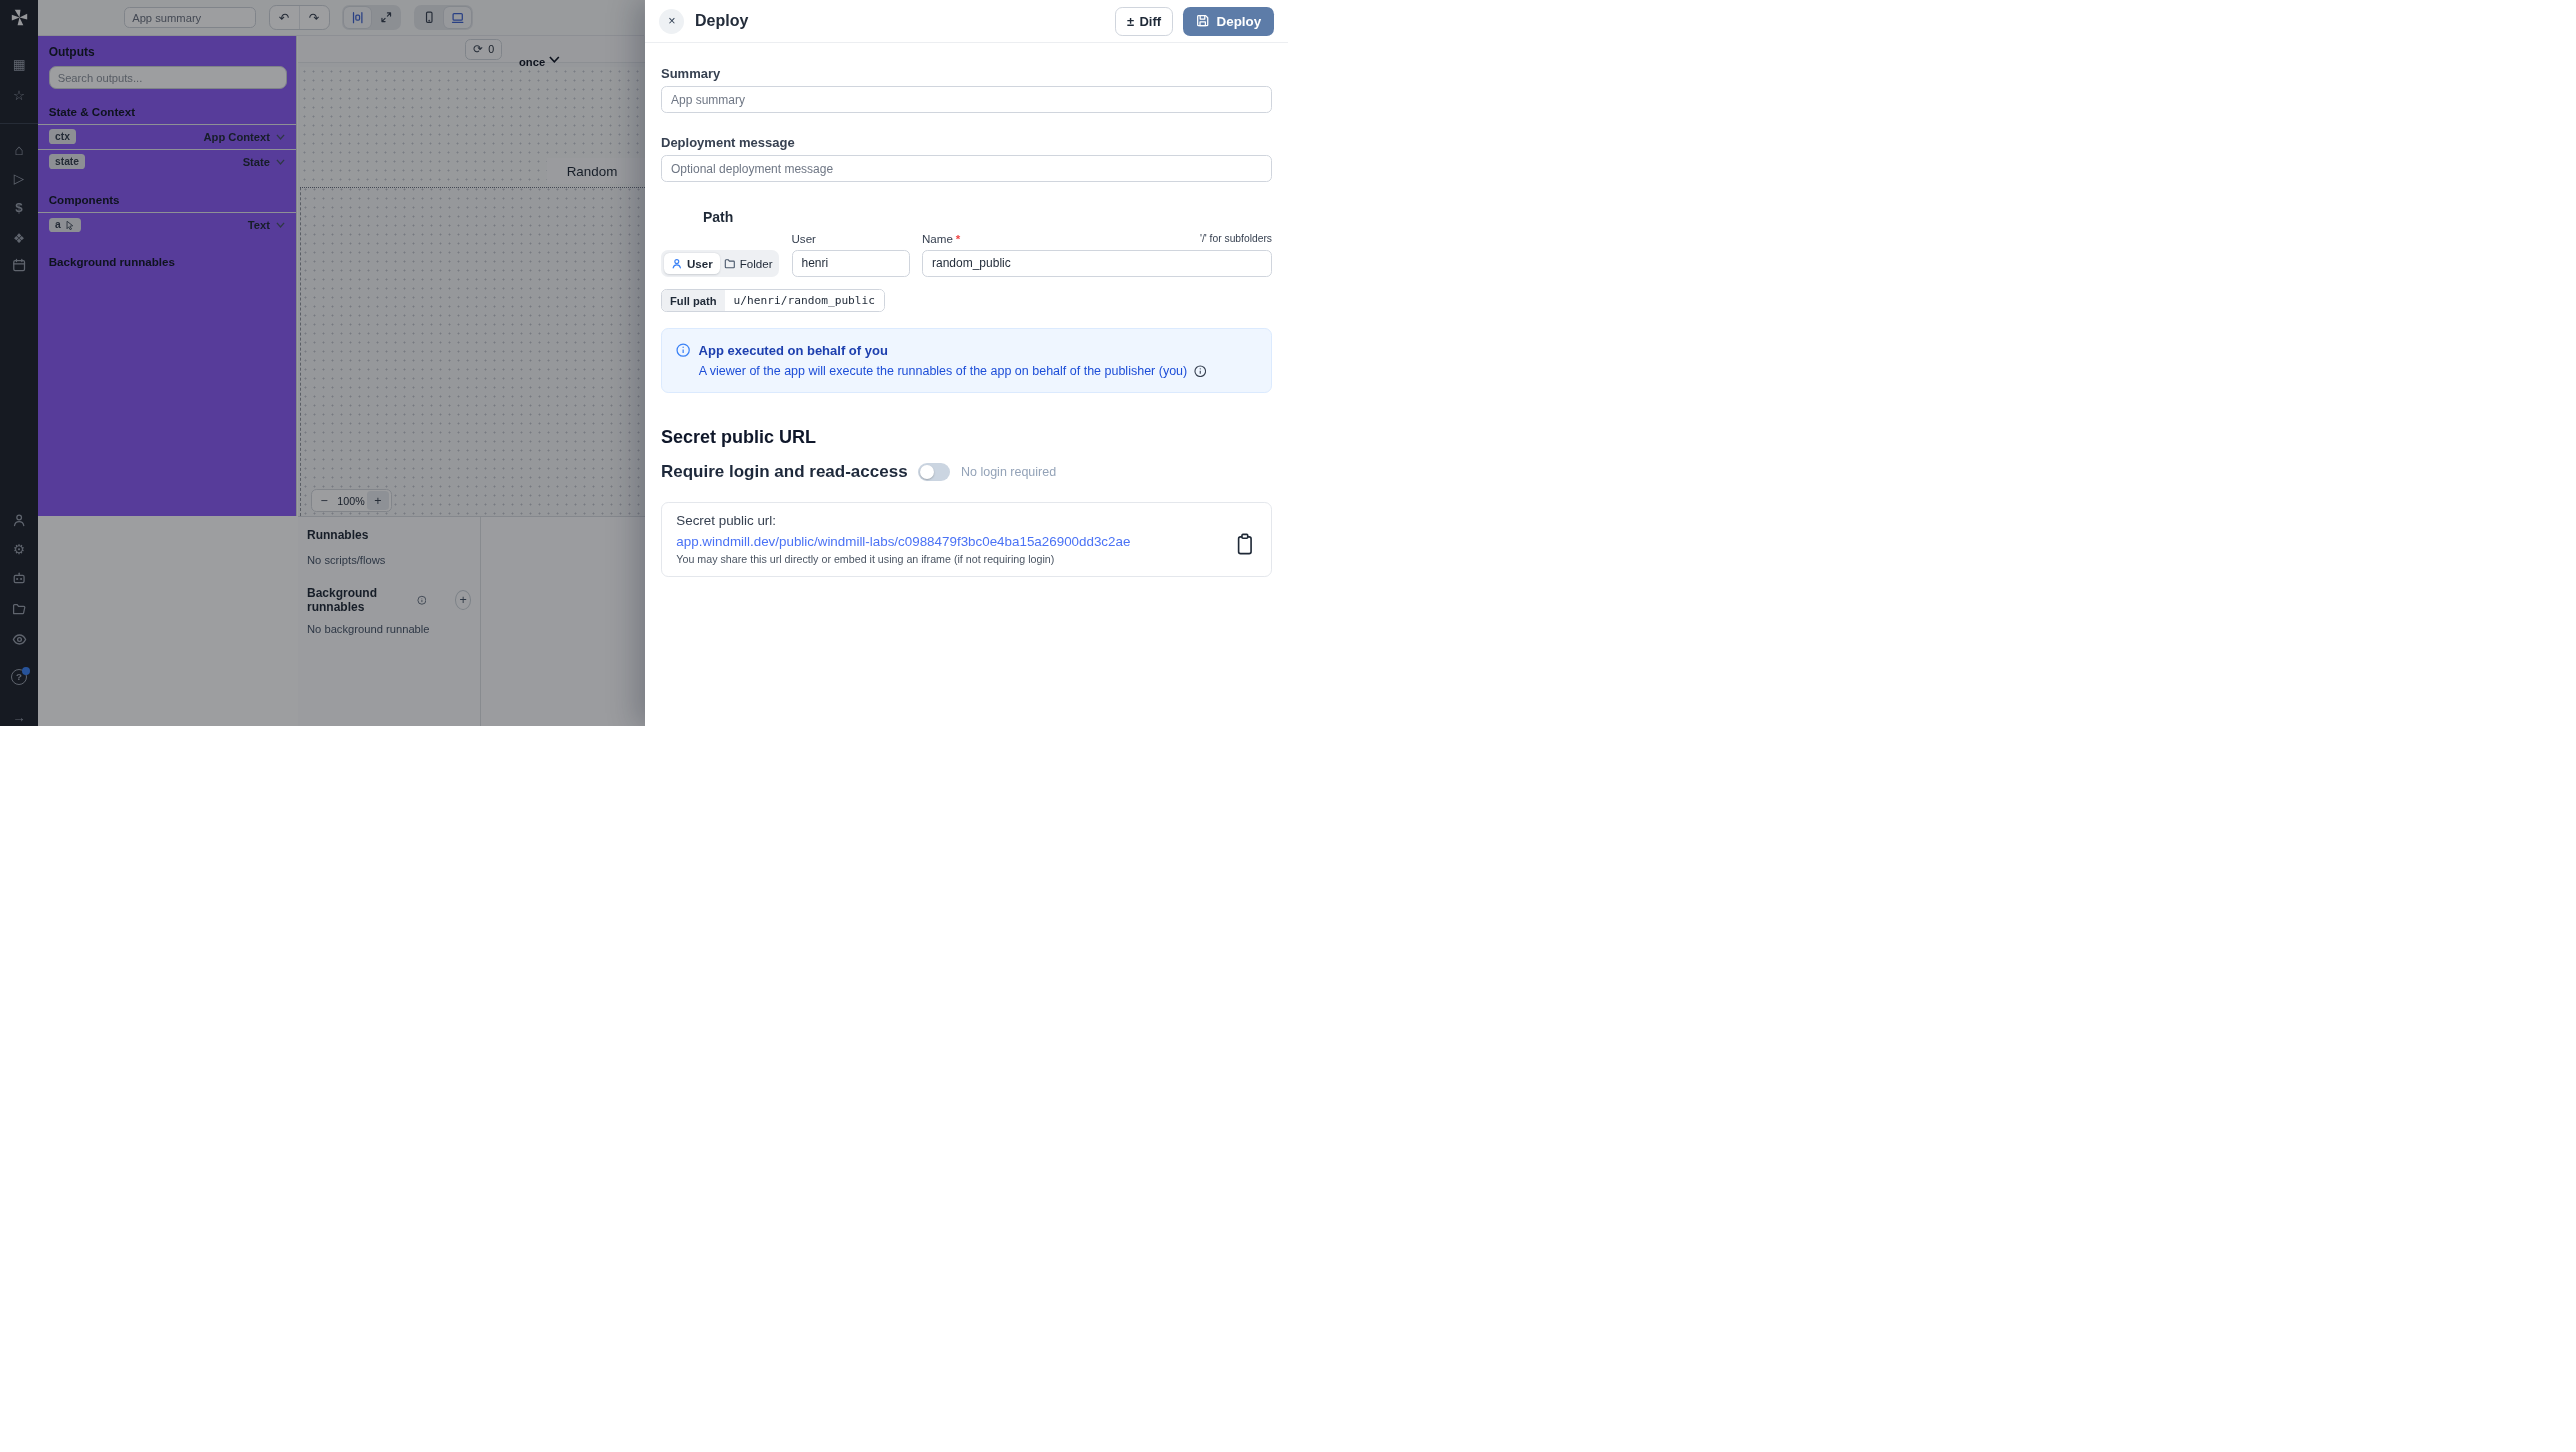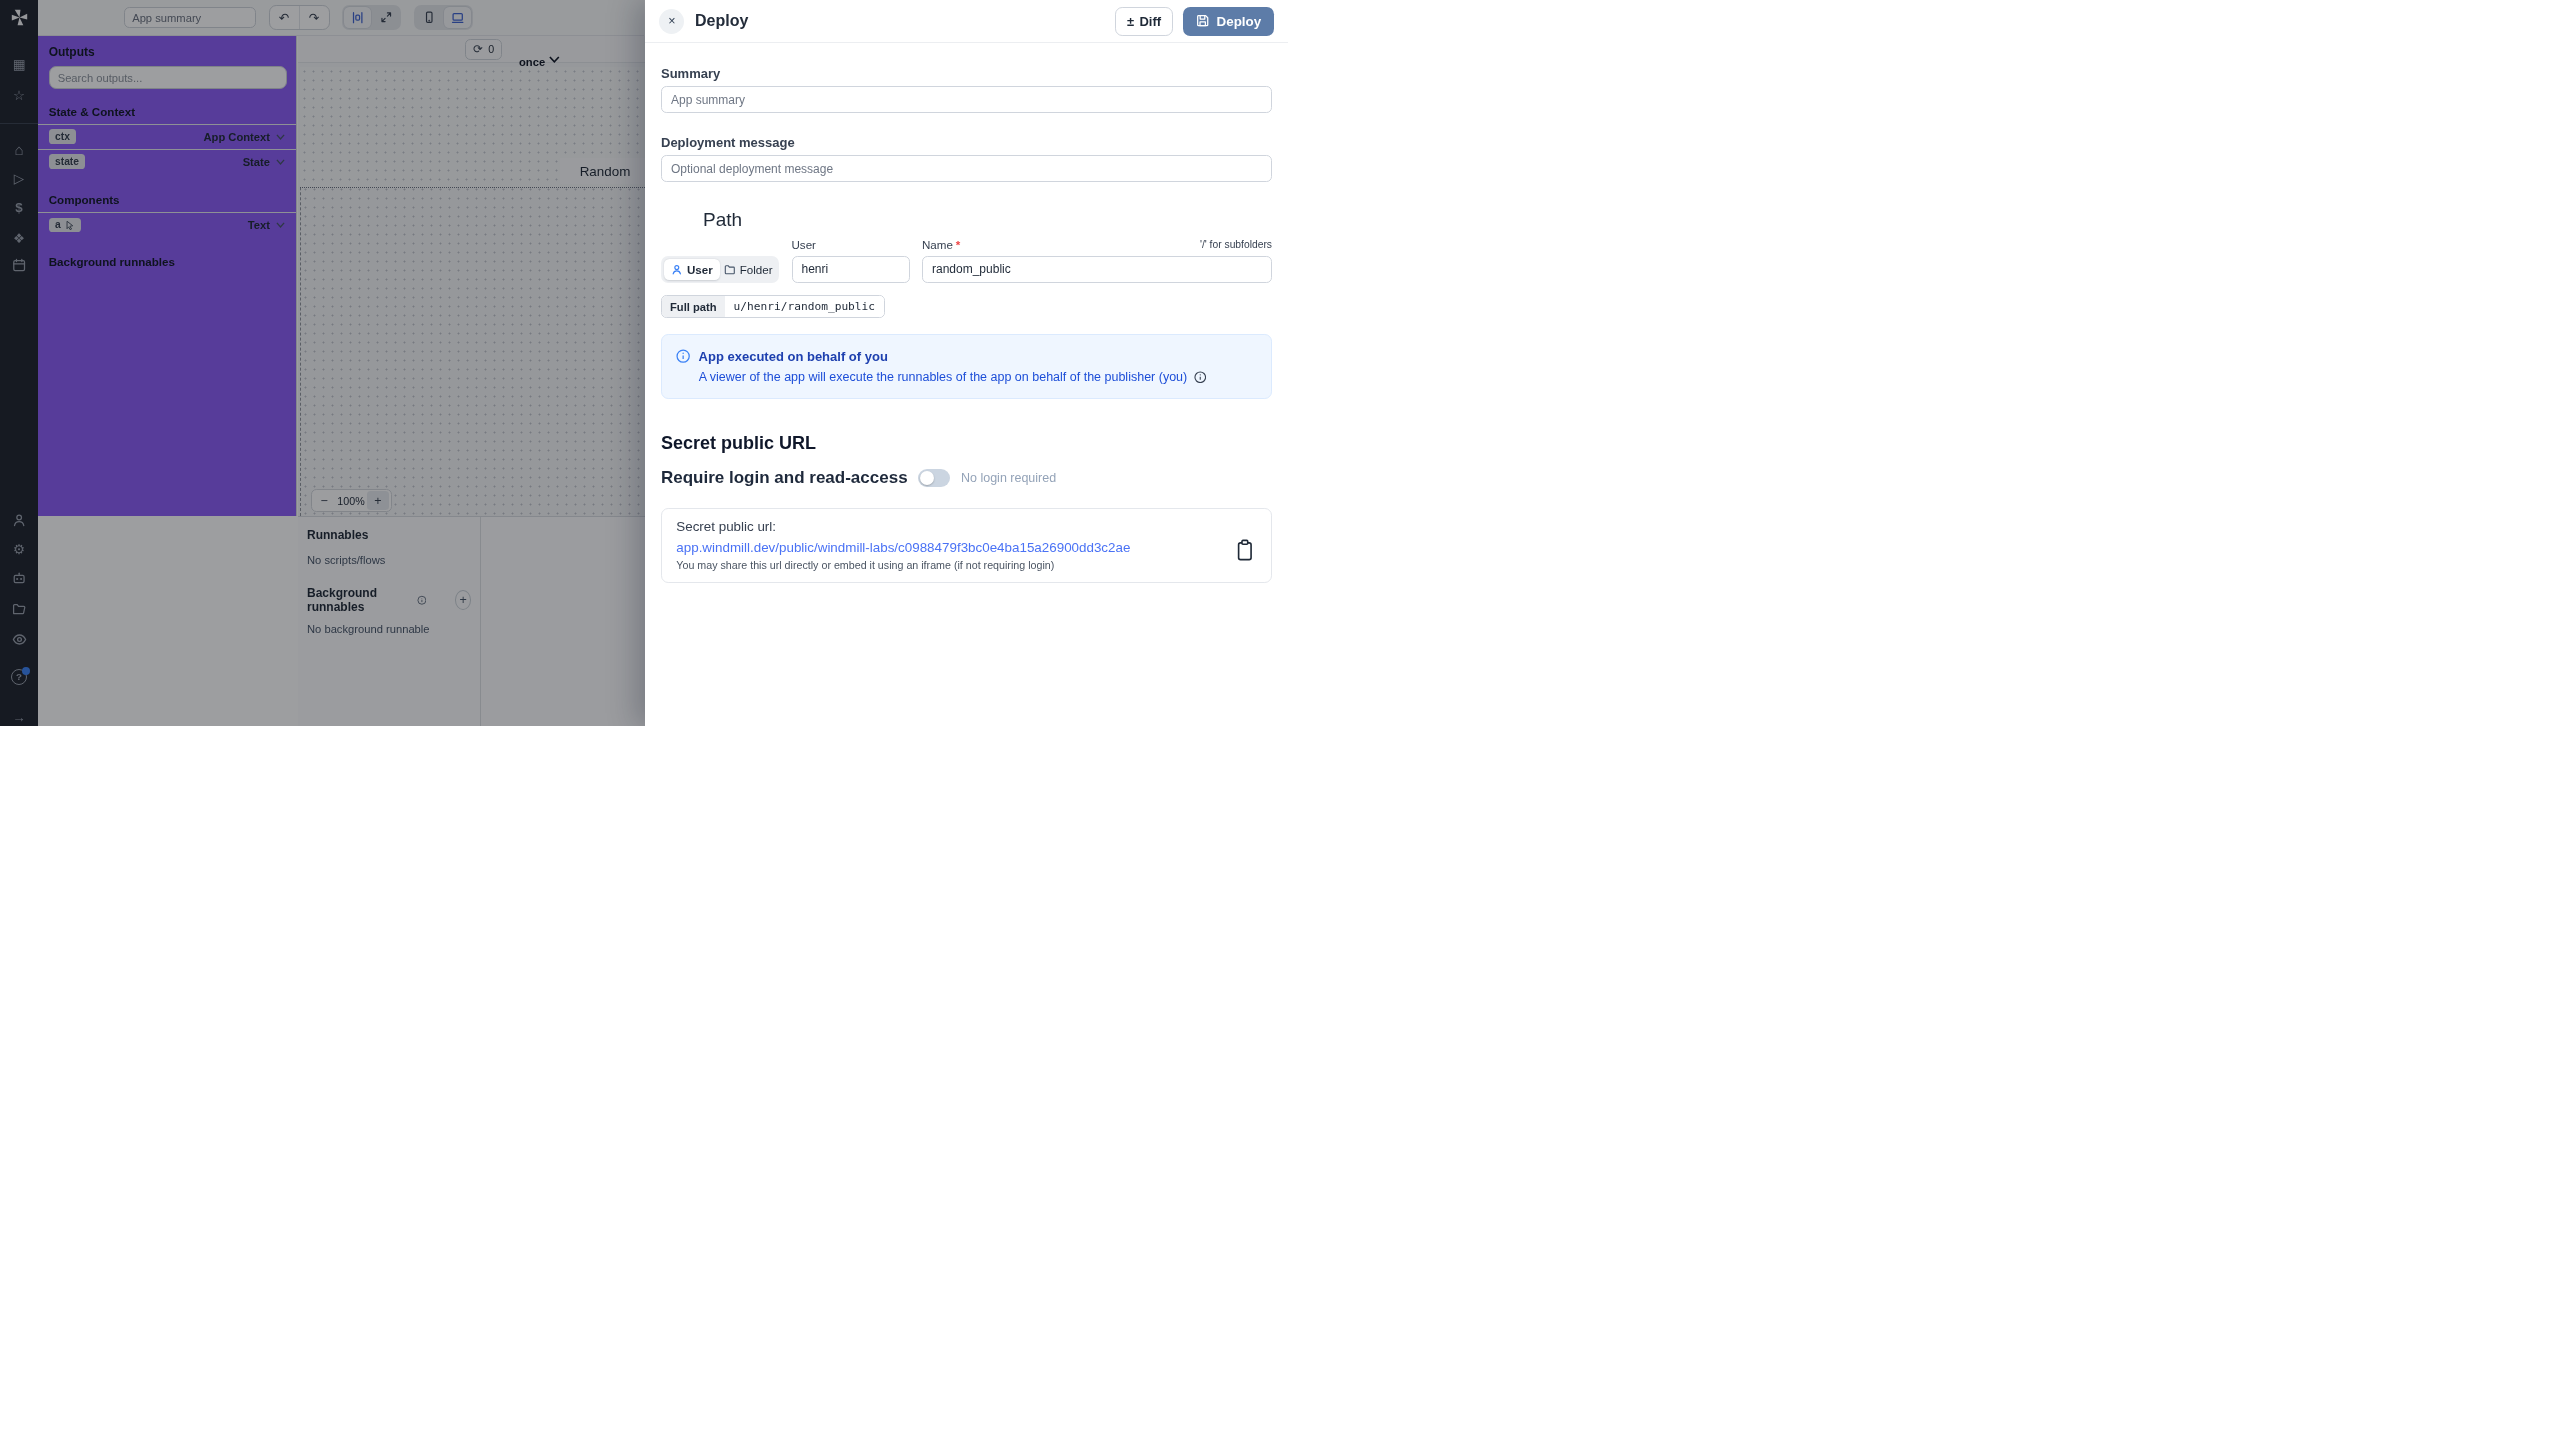--- a/index.html
+++ b/index.html
@@ -52,21 +52,21 @@
                   display:flex; align-items:center; }
   .run-box { position:absolute; left:167px; top:2.7px; height:21.5px; border:0.9px solid #cfd4da; border-radius:5.4px; background:#fbfbfc;
              display:flex; align-items:center; gap:5.4px; padding:0 7.2px; font-size:10.7px; color:#1f2937; cursor:pointer; }
   .once-ctl { position:absolute; left:221px; top:20px; height:21.5px; display:flex; align-items:flex-start; gap:4px;
               font-size:11.2px; font-weight:700; color:#111827; cursor:pointer; }
   .grid-area { position:absolute; left:1.8px; top:31px; right:-1.8px; bottom:0; border:0.9px dashed #8f959d; border-right:none; border-bottom:none;
                background-image:radial-gradient(circle,#bfc4cb 0.9px,transparent 1.1px); background-size:9px 9px; }
   .app-surface { position:absolute; left:1.8px; top:31px; right:-1.8px; height:121px; background:#f7f8f9;
                  background-image:radial-gradient(circle,#c3c8cf 0.9px,transparent 1.1px); background-size:9px 9px;
                  border-bottom:0.9px dotted #6b7280; }
-  .rand-comp { position:absolute; left:262px; top:122px; width:107px; height:26px; background:#fafbfc;
+  .rand-comp { position:absolute; left:249px; top:122px; width:107px; height:26px; background:#fafbfc;
                display:flex; align-items:center; padding-left:19.7px; font-size:13.4px; color:#1f2937; white-space:nowrap; }
   .zoom-widget { position:absolute; left:12.5px; top:453px; width:81px; height:23px; background:#fdfdfe; border:0.9px solid #d2d6db;
                  border-radius:5.4px; display:flex; align-items:center; justify-content:space-between; padding:0 1.8px; }
   .zoom-btn { width:21.5px; height:19.7px; display:flex; align-items:center; justify-content:center; font-size:12.5px; color:#374151;
               border-radius:3.6px; cursor:pointer; }
   .zoom-btn.plus { background:#e7eaee; }
   .zoom-val { font-size:10.7px; color:#1f2937; }
 
   
   .bottom-panel { position:absolute; left:298px; top:516px; width:347px; height:210px; background:#fcfcfd; border-top:0.9px solid #d8dbdf; z-index:1;}
@@ -89,21 +89,21 @@
   .drawer-title { font-size:16px; font-weight:700; color:#232c3a; flex:1; }
   .diff-btn { height:29px; padding:0 10.7px; border:0.9px solid #d0d5dd; border-radius:7.2px; background:#fff; display:flex; align-items:center;
               gap:5.4px; font-size:13px; font-weight:600; color:#1f2937; cursor:pointer; }
   .deploy-btn { height:29px; padding:0 12.5px; border:none; border-radius:7.2px; background:#5d7ca8; color:#fff; display:flex;
                 align-items:center; gap:7.2px; font-size:13.4px; font-weight:700; cursor:pointer; }
   .drawer-body { padding:23px 16px 0; }
   .field-label { font-size:13px; font-weight:700; color:#374151; margin-bottom:5.4px; }
   .text-input { width:100%; height:27px; border:0.9px solid #d0d5dd; border-radius:5.4px; font-size:12px; padding:0 9px; color:#1f2937; background:#fff; }
   .text-input::placeholder { color:#6f7785; }
   .mb24 { margin-bottom:21.5px; } .mb30 { margin-bottom:27px; }
-  .path-label { font-size:19px; font-weight:400; color:#1f2937; margin-bottom:7.2px;padding-left:42px; }
+  .path-label { font-size:14px; font-weight:700; color:#1f2937; margin-bottom:7.2px;padding-left:42px; }
   .path-row { display:grid; grid-template-columns:118px 118px 1fr; gap:12.5px; align-items:end; }
   .sub-label { font-size:11.6px; color:#374151; margin-bottom:4.5px; display:flex; align-items:center; gap:2.7px; }
   .req { color:#ef4444; font-weight:700; }
   .hint { font-size:10.3px; color:#374151; margin-left:auto; }
   .owner-toggle { display:flex; background:#eef0f3; border-radius:7.2px; padding:2.7px; height:27px; }
   .owner-seg { flex:1; display:flex; align-items:center; justify-content:center; gap:4.5px; font-size:11.6px; color:#1f2937;
                border-radius:5.4px; cursor:pointer; }
   .owner-seg.active { background:#fff; box-shadow:0 0.9px 1.8px rgba(16,24,40,.15); font-weight:600; }
   .fullpath { margin-top:12.5px; display:inline-flex; height:23px; border:0.9px solid #d0d5dd; border-radius:5.4px; overflow:hidden; align-items:stretch; }
   .fullpath-label { background:#eef0f3; display:flex; align-items:center; padding:0 8px; font-size:11.2px; font-weight:600; color:#1f2937; }

